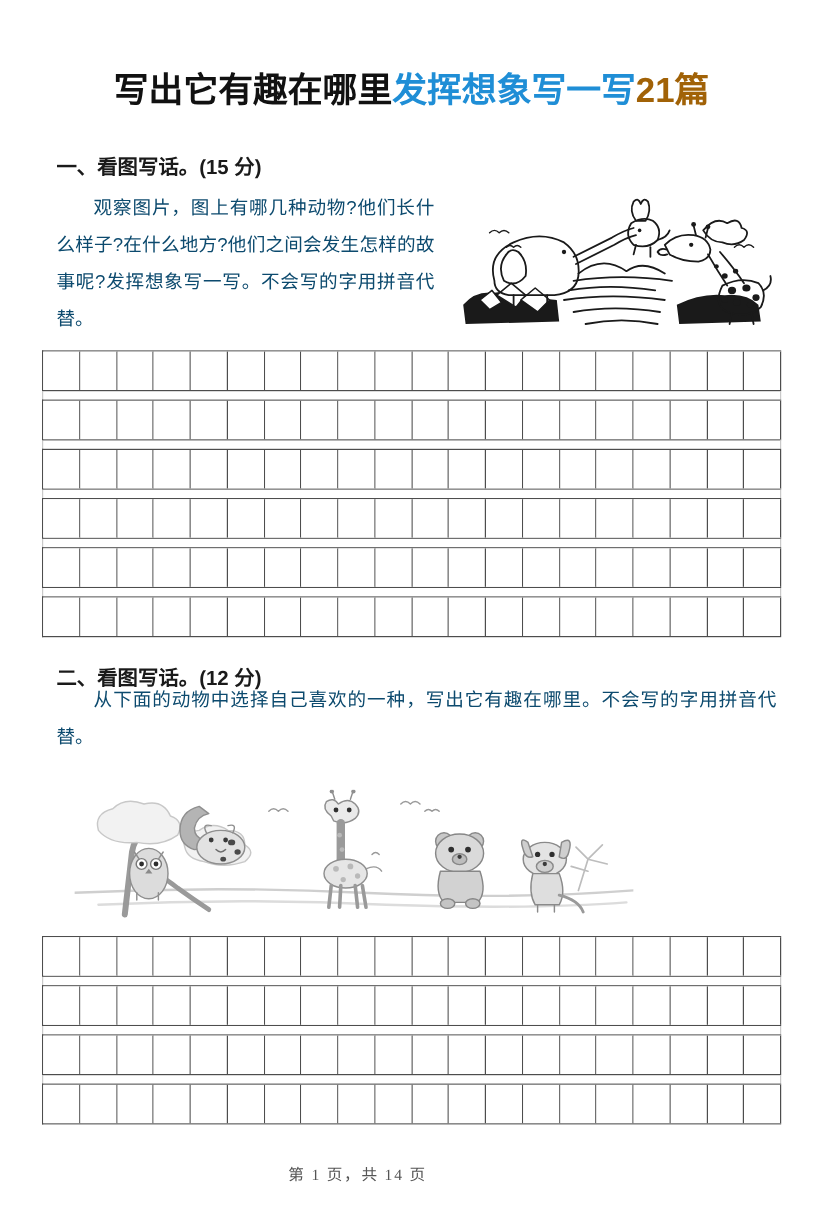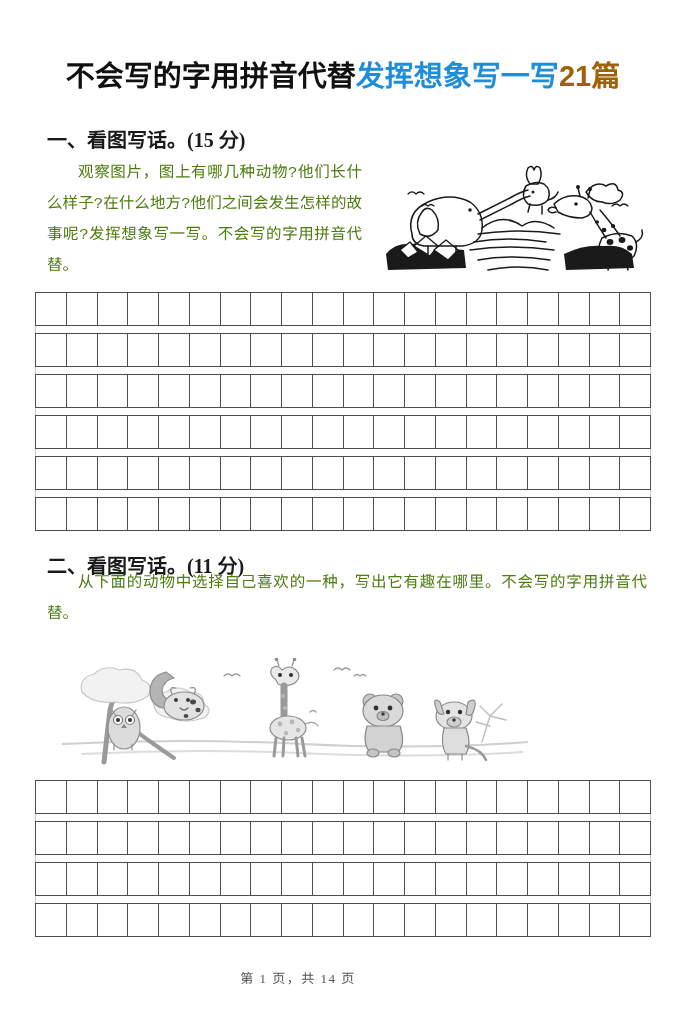--- a/index.html
+++ b/index.html
@@ -38,33 +38,33 @@
     letter-spacing: 0px;
     white-space: nowrap;
   }
   .t-black { color: #111111; }
   .t-blue  { color: #1f8ed6; }
   .t-red   { color: #a16207; }
 
   
   .section-heading {
     position: absolute;
-    font-family: Liberation Serif, serif;
+    font-family: Liberation Sans, sans-serif;
     font-weight: bold;
-    font-size: 20px;
+    font-size: 17px;
     line-height: 20px;
     color: #1a1a1a;
     white-space: nowrap;
   }
   .prompt {
     position: absolute;
-    font-family: Liberation Mono, monospace;
+    font-family: Liberation Sans, sans-serif;
     font-size: 15.5px;
     line-height: 31px;
-    color: #4d7c0f;
+    color: #0c4a6e;
     text-indent: 2em;
     text-align: justify;
   }
 
   
   .illus {
     position: absolute;
     overflow: hidden;
   }
   .illus svg { display: block; }
@@ -109,21 +109,21 @@
     letter-spacing: 1.5px;
     white-space: nowrap;
   }
 </style>
 </head>
 <body>
 
 <div class="page">
 
   <div class="doc-title">
-    <span class="t-black">不会写的字用拼音代替</span><span class="t-blue">发挥想象写一写</span><span class="t-red">21篇</span>
+    <span class="t-black">写出它有趣在哪里</span><span class="t-blue">发挥想象写一写</span><span class="t-red">21篇</span>
   </div>
 
   <div class="section-heading" style="left:47px; top:130px;">一、看图写话。(15 分)</div>
 
   <div class="prompt" style="left:47px; top:158px; width:315px;">观察图片，图上有哪几种动物?他们长什么样子?在什么地方?他们之间会发生怎样的故事呢?发挥想象写一写。不会写的字用拼音代替。</div>
 
   <div class="illus" style="left:378px; top:150px; width:268px; height:128px;">
     <svg width="268" height="128" viewBox="0 0 268 128" xmlns="http://www.w3.org/2000/svg">
       <rect x="0" y="0" width="268" height="128" fill="#ffffff"></rect>
       <g fill="none" stroke="#1a1a1a" stroke-width="1.5" stroke-linecap="round" stroke-linejoin="round">
@@ -335,21 +335,21 @@
         <div class="grid-cell"></div>
         <div class="grid-cell"></div>
         <div class="grid-cell"></div>
         <div class="grid-cell"></div>
         <div class="grid-cell"></div>
         <div class="grid-cell"></div>
         <div class="grid-cell"></div>
     </div>
   </div>
 
-  <div class="section-heading" style="left:47px; top:556px;">二、看图写话。(11 分)</div>
+  <div class="section-heading" style="left:47px; top:556px;">二、看图写话。(12 分)</div>
 
   <div class="prompt" style="left:47px; top:568px; width:600px;">从下面的动物中选择自己喜欢的一种，写出它有趣在哪里。不会写的字用拼音代替。</div>
 
   <div class="illus" style="left:62px; top:658px; width:466px; height:108px;">
     <svg width="466" height="108" viewBox="0 0 466 108" xmlns="http://www.w3.org/2000/svg">
       <rect x="0" y="0" width="466" height="108" fill="#ffffff"></rect>
       <g stroke="#8c8c8c" stroke-width="1.2" fill="none" stroke-linecap="round" stroke-linejoin="round">
 
         <path d="M0 86 Q120 80 240 86 Q360 92 466 84" stroke="#cfcfcf" stroke-width="2"></path>
         <path d="M20 96 Q140 90 260 96 Q380 100 460 94" stroke="#dcdcdc" stroke-width="2"></path>

